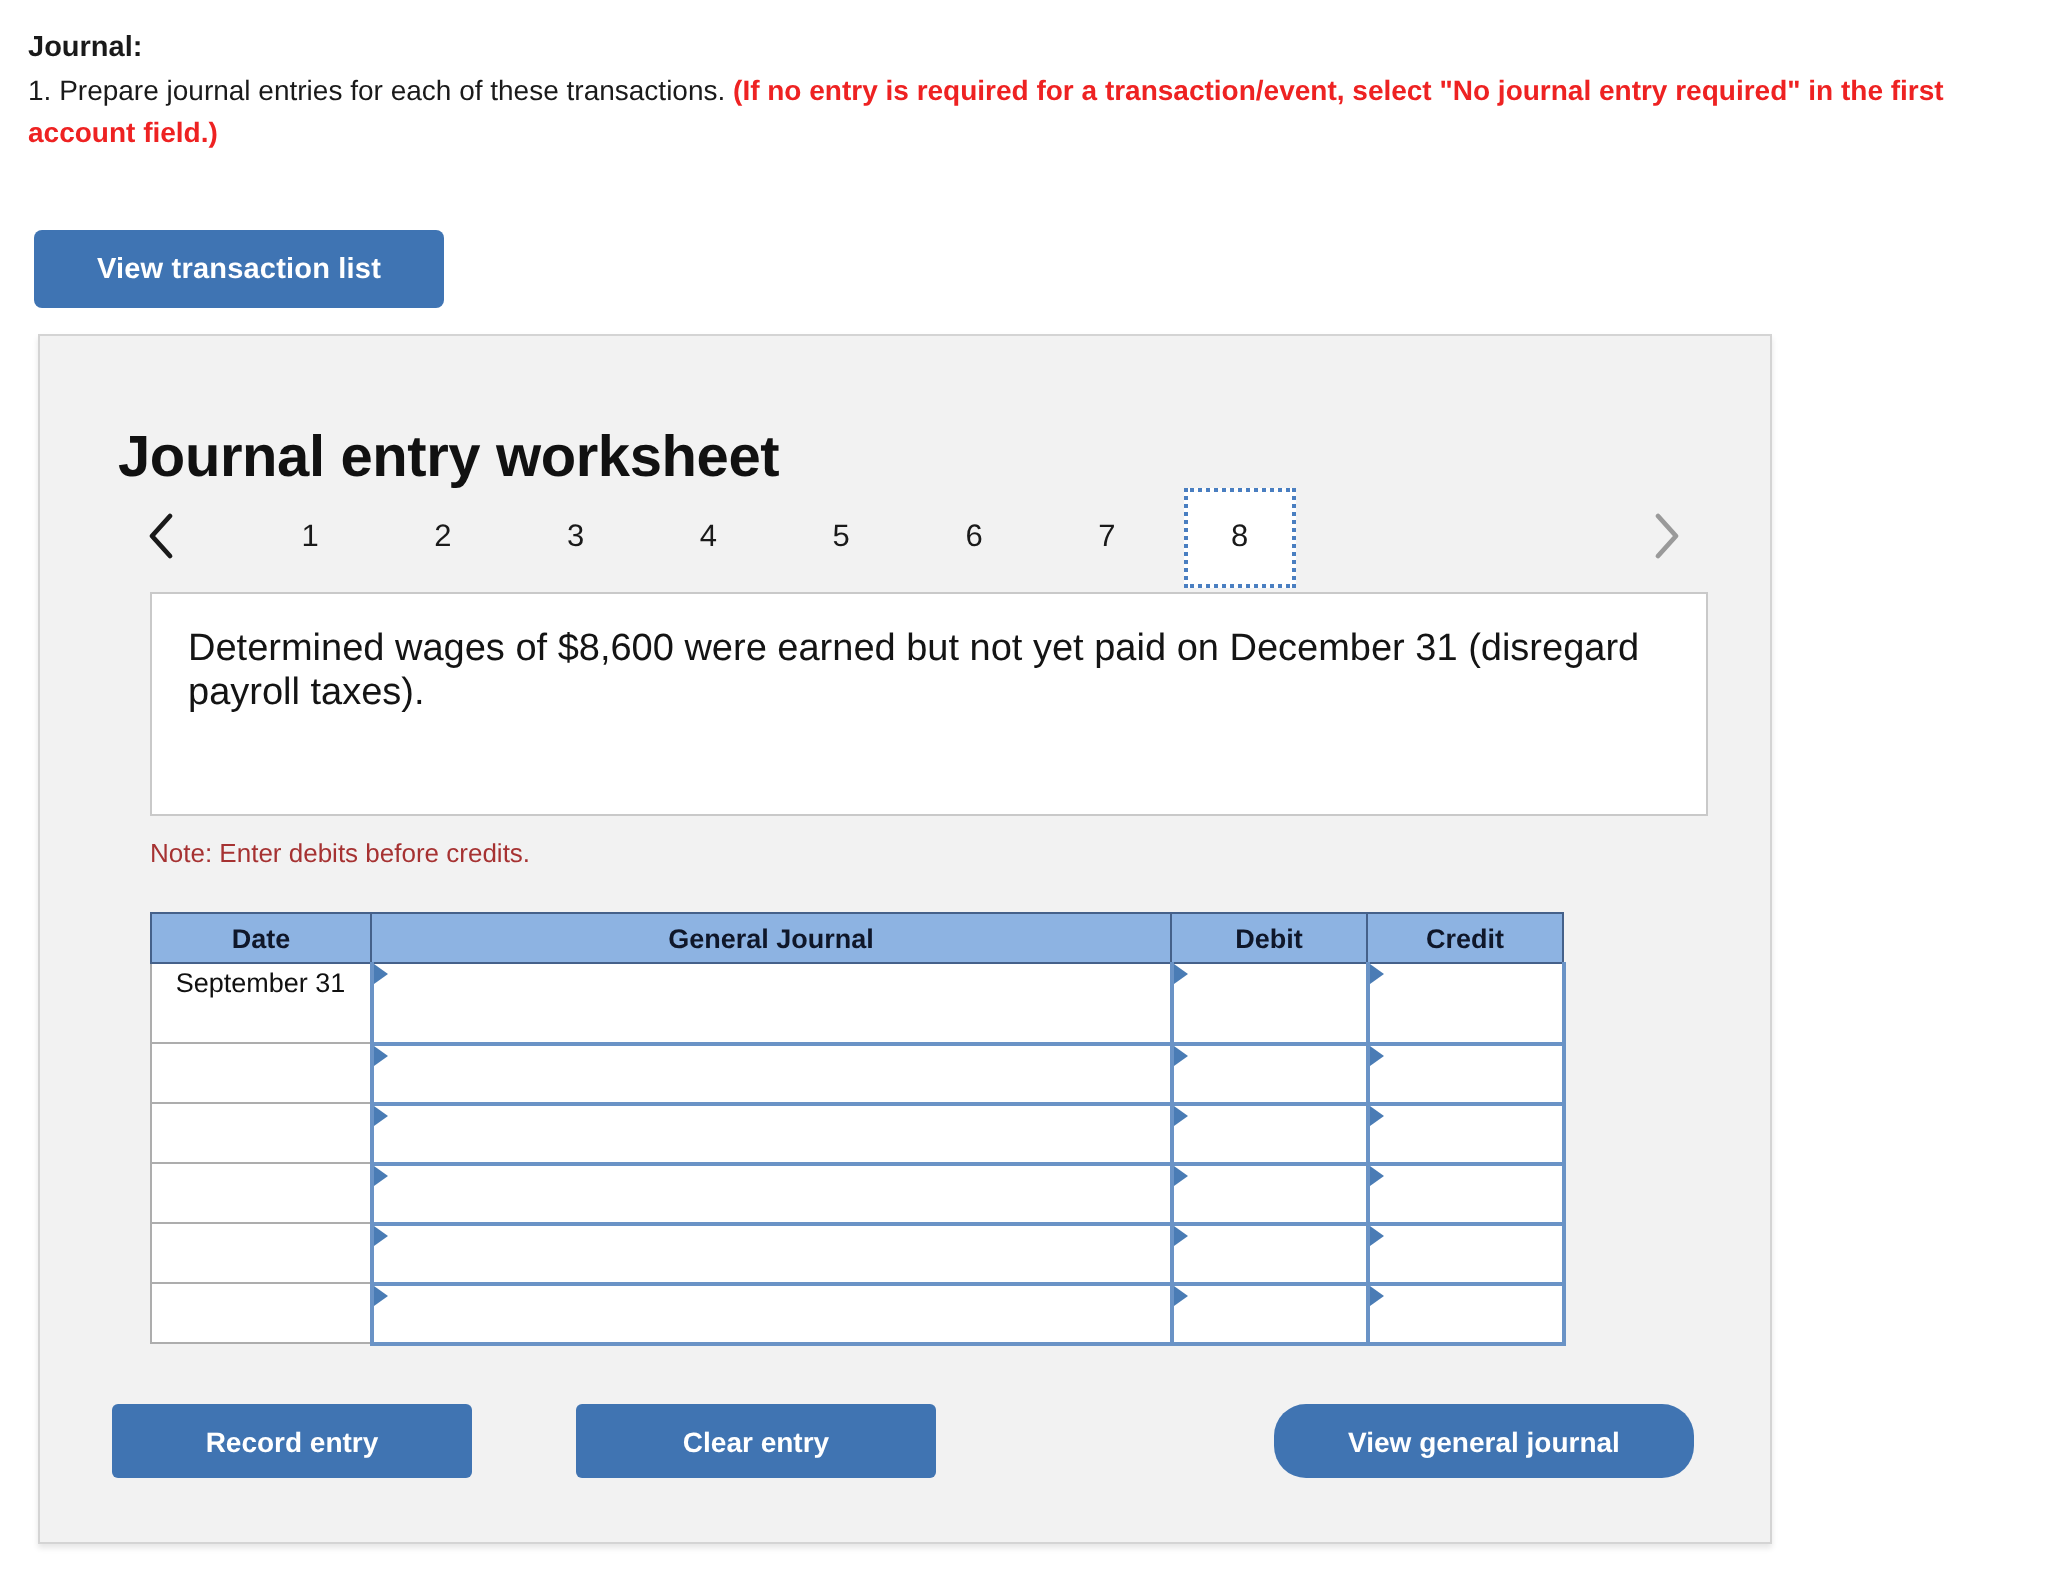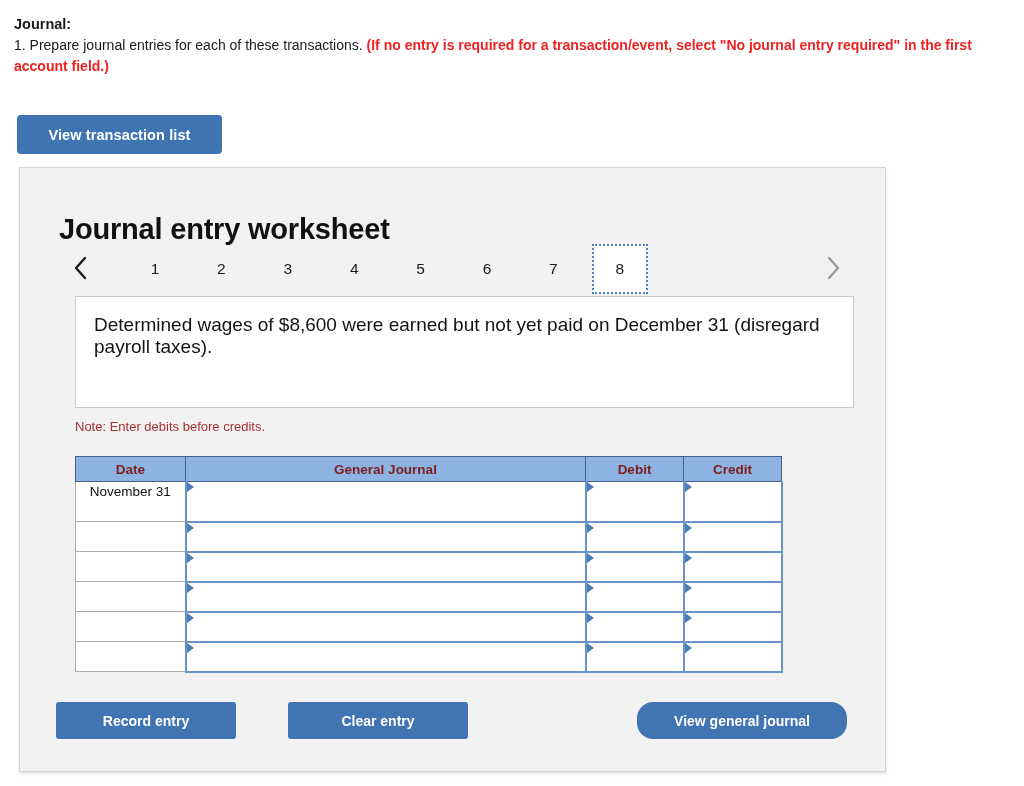--- a/index.html
+++ b/index.html
@@ -153,21 +153,21 @@
     top: 288px;
     border-collapse: collapse;
     table-layout: fixed;
     width: 706px;
   }
   #journal-table th {
     background: #8db3e2;
     border: 1px solid #45618a;
     font-size: 13.5px;
     font-weight: bold;
-    color: #7f1d1d;
+    color: #0f172a;
     height: 25px;
     text-align: center;
     padding: 0;
   }
   #journal-table td {
     padding: 0;
     vertical-align: top;
   }
   .col-date   { width: 110px; }
   .col-gj     { width: 400px; }
@@ -277,21 +277,21 @@
     <thead>
       <tr>
         <th>Date</th>
         <th>General Journal</th>
         <th>Debit</th>
         <th>Credit</th>
       </tr>
     </thead>
     <tbody id="journal-table-body">
         <tr class="row-tall">
-          <td class="date-cell">November 31</td>
+          <td class="date-cell">September 31</td>
           <td class="input-cell"><span class="cell-marker"></span><span></span></td>
           <td class="input-cell"><span class="cell-marker"></span><span></span></td>
           <td class="input-cell"><span class="cell-marker"></span><span></span></td>
         </tr>
         <tr class="row-short">
           <td class="date-cell"></td>
           <td class="input-cell"><span class="cell-marker"></span><span></span></td>
           <td class="input-cell"><span class="cell-marker"></span><span></span></td>
           <td class="input-cell"><span class="cell-marker"></span><span></span></td>
         </tr>

